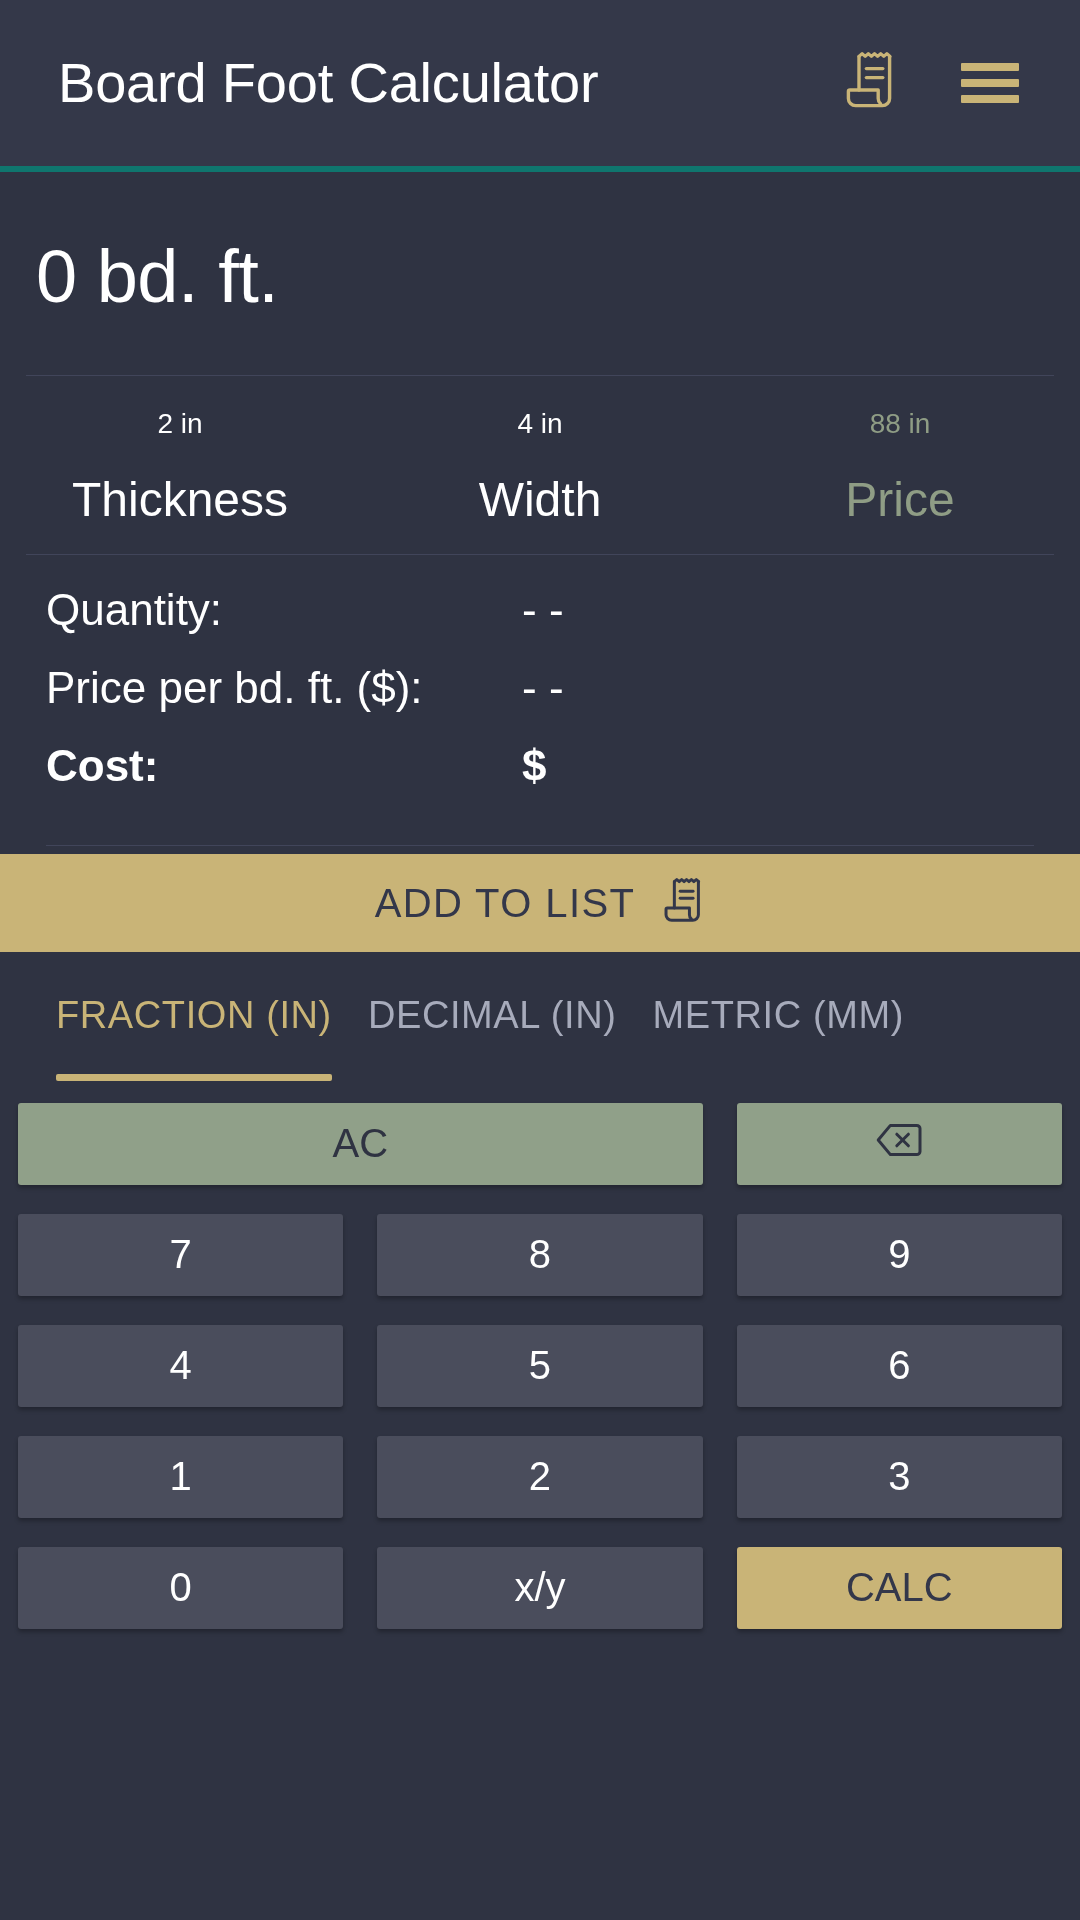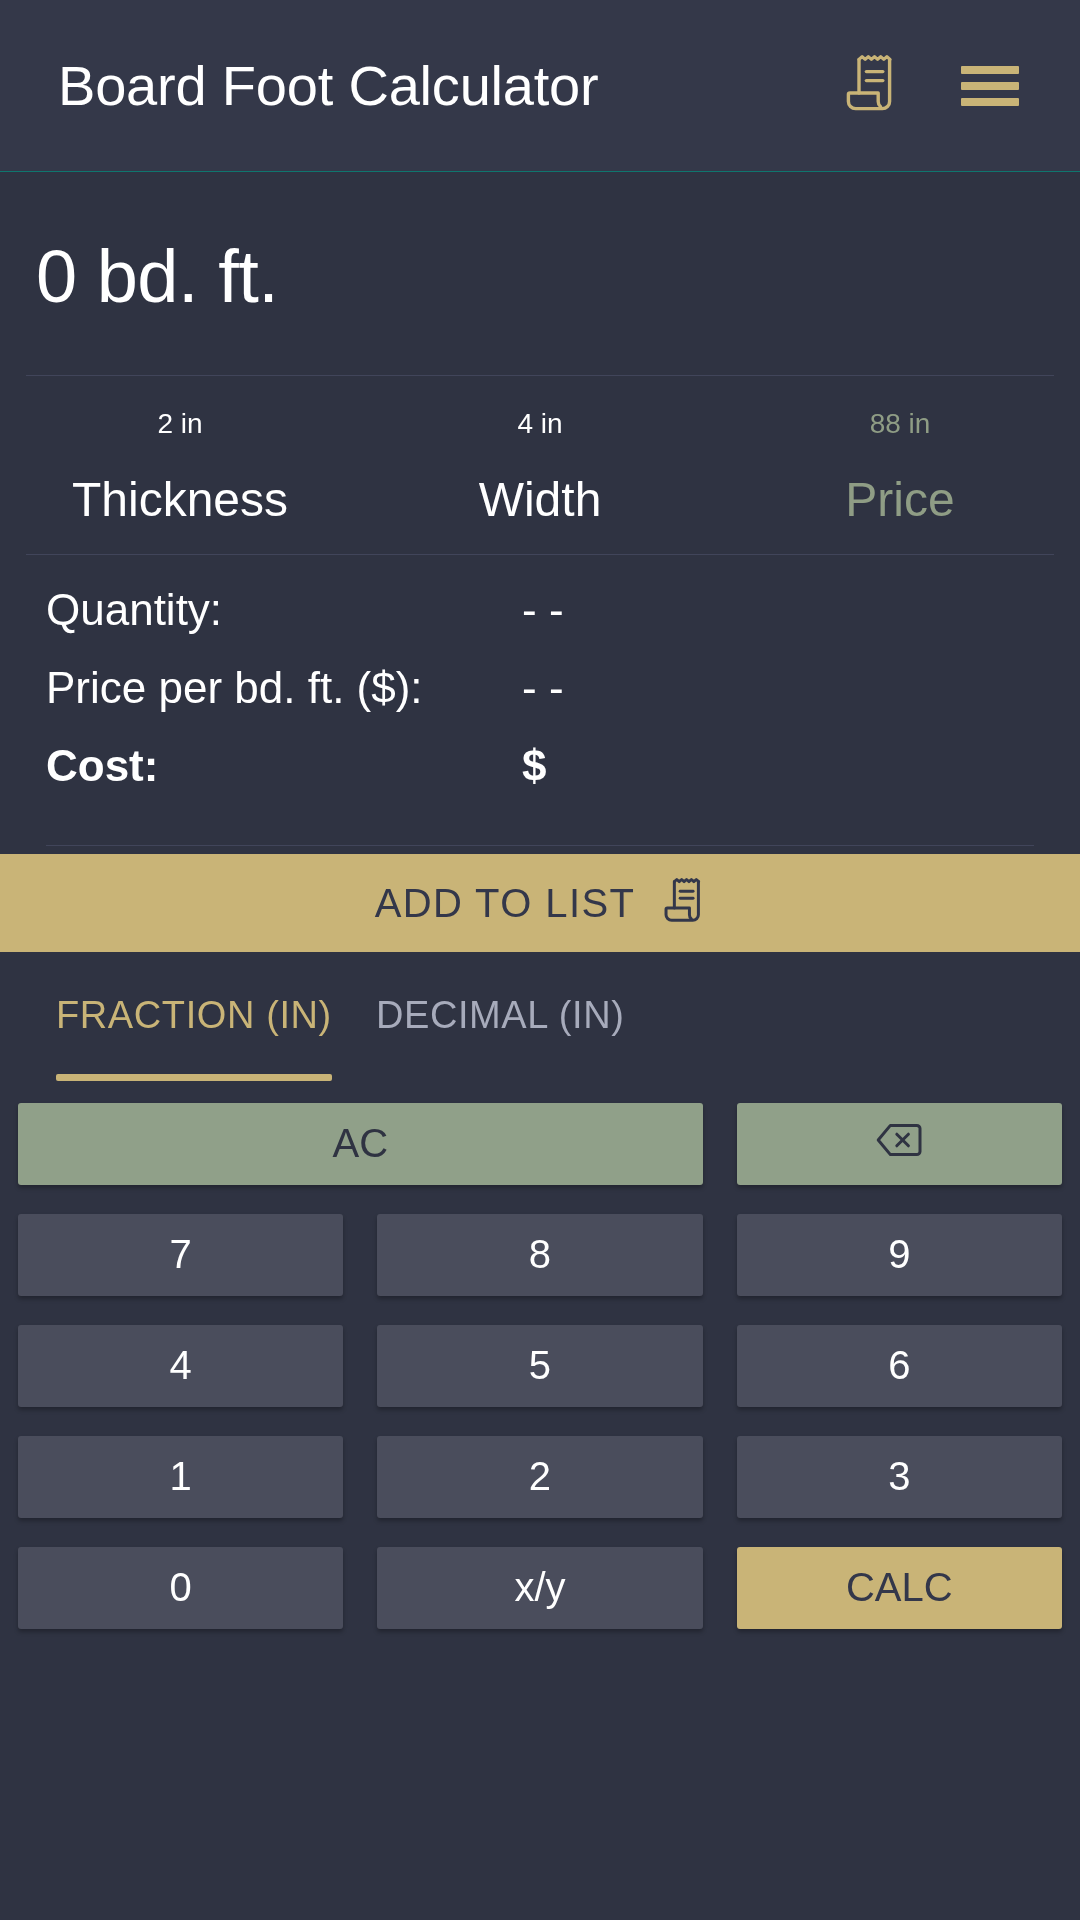--- a/index.html
+++ b/index.html
@@ -22,21 +22,21 @@
   }
 
   
   .appbar {
     height: 172px;
     background: #343849;
     display: flex;
     align-items: center;
     padding: 0 48px 0 58px;
     flex: 0 0 auto;
-    border-bottom: 1px solid #0f766e;
+    border-bottom: 6px solid #0f766e;
   }
   .app-title {
     color: #ffffff;
     font-size: 56px;
     font-weight: 400;
     letter-spacing: -0.2px;
     line-height: 1;
     white-space: nowrap;
     flex: 1 1 auto;
   }
@@ -164,21 +164,21 @@
     font-size: 40px;
     letter-spacing: 1.4px;
     white-space: nowrap;
   }
 
   
   .tabs {
     display: flex;
     align-items: flex-start;
     padding: 44px 42px 0 42px;
-    gap: 16px;
+    gap: 8px;
     flex: 0 0 auto;
   }
   .tab {
     padding: 0 14px;
     cursor: pointer;
     display: flex;
     flex-direction: column;
     align-items: center;
   }
   .tab-label {
@@ -309,20 +309,21 @@
   <div class="tabs">
     <div class="tab active">
       <span class="tab-label">FRACTION (IN)</span>
       <span class="tab-underline"></span>
     </div>
     <div class="tab">
       <span class="tab-label">DECIMAL (IN)</span>
       <span class="tab-underline"></span>
     </div>
     <div class="tab">
+      <span class="tab-label">METRIC (MM)</span>
       <span class="tab-underline"></span>
     </div>
   </div>
 
   <div class="keypad">
     <div class="key wide green">
       <span>AC</span>
     </div>
     <div class="key green">
       <span>

